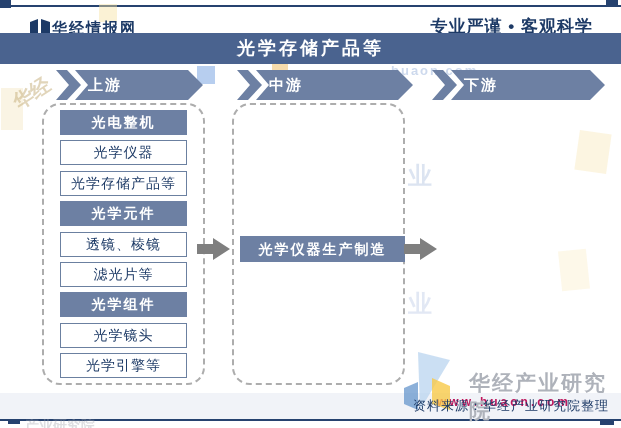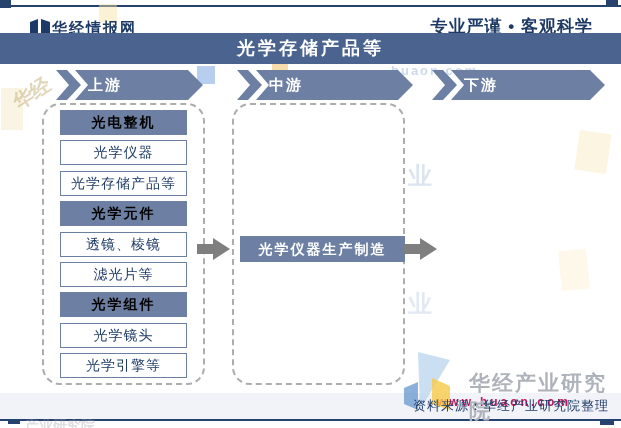--- a/index.html
+++ b/index.html
@@ -25,21 +25,21 @@
   
   .col{position:absolute;top:103px;height:282px;border:2px dashed var(--dash,#adadad);
        border-radius:18px;box-sizing:border-box;background:transparent;}
   .col-inner{display:flex;flex-direction:column;justify-content:space-between;height:100%;
              box-sizing:border-box;}
   #col-up{left:42px;width:163px;}
   #col-mid{left:232px;width:173px;}
   #col-down{left:433px;width:142px;}
   #col-up .col-inner{padding:5px 16px;}
   #col-down .col-inner{padding:7px 8px;}
-  .hdr{background:var(--accent,#6d80a3);color:#000000;font-size:14px;font-weight:bold;letter-spacing:2px;
+  .hdr{background:var(--accent,#6d80a3);color:#ffffff;font-size:14px;font-weight:bold;letter-spacing:2px;
        height:25px;line-height:25px;text-align:center;}
   .box{background:#fff;border:1.5px solid var(--boxborder,#6b80a0);box-sizing:border-box;
        color:var(--navy,#1d3a66);font-size:14px;letter-spacing:1px;height:25px;line-height:22px;text-align:center;}
   
   .midbar{position:absolute;left:240px;top:236px;width:165px;height:26px;background:var(--accent,#6d80a3);
           color:#fff;font-size:14px;font-weight:bold;letter-spacing:2px;text-align:center;line-height:26px;}
   .flow{position:absolute;top:238px;}
   .flow polygon{fill:var(--arrow,#7f7f7f);}
   
   .footer{position:absolute;left:0;top:393px;width:621px;height:26px;background:var(--footerbg,#f1f3f8);}

